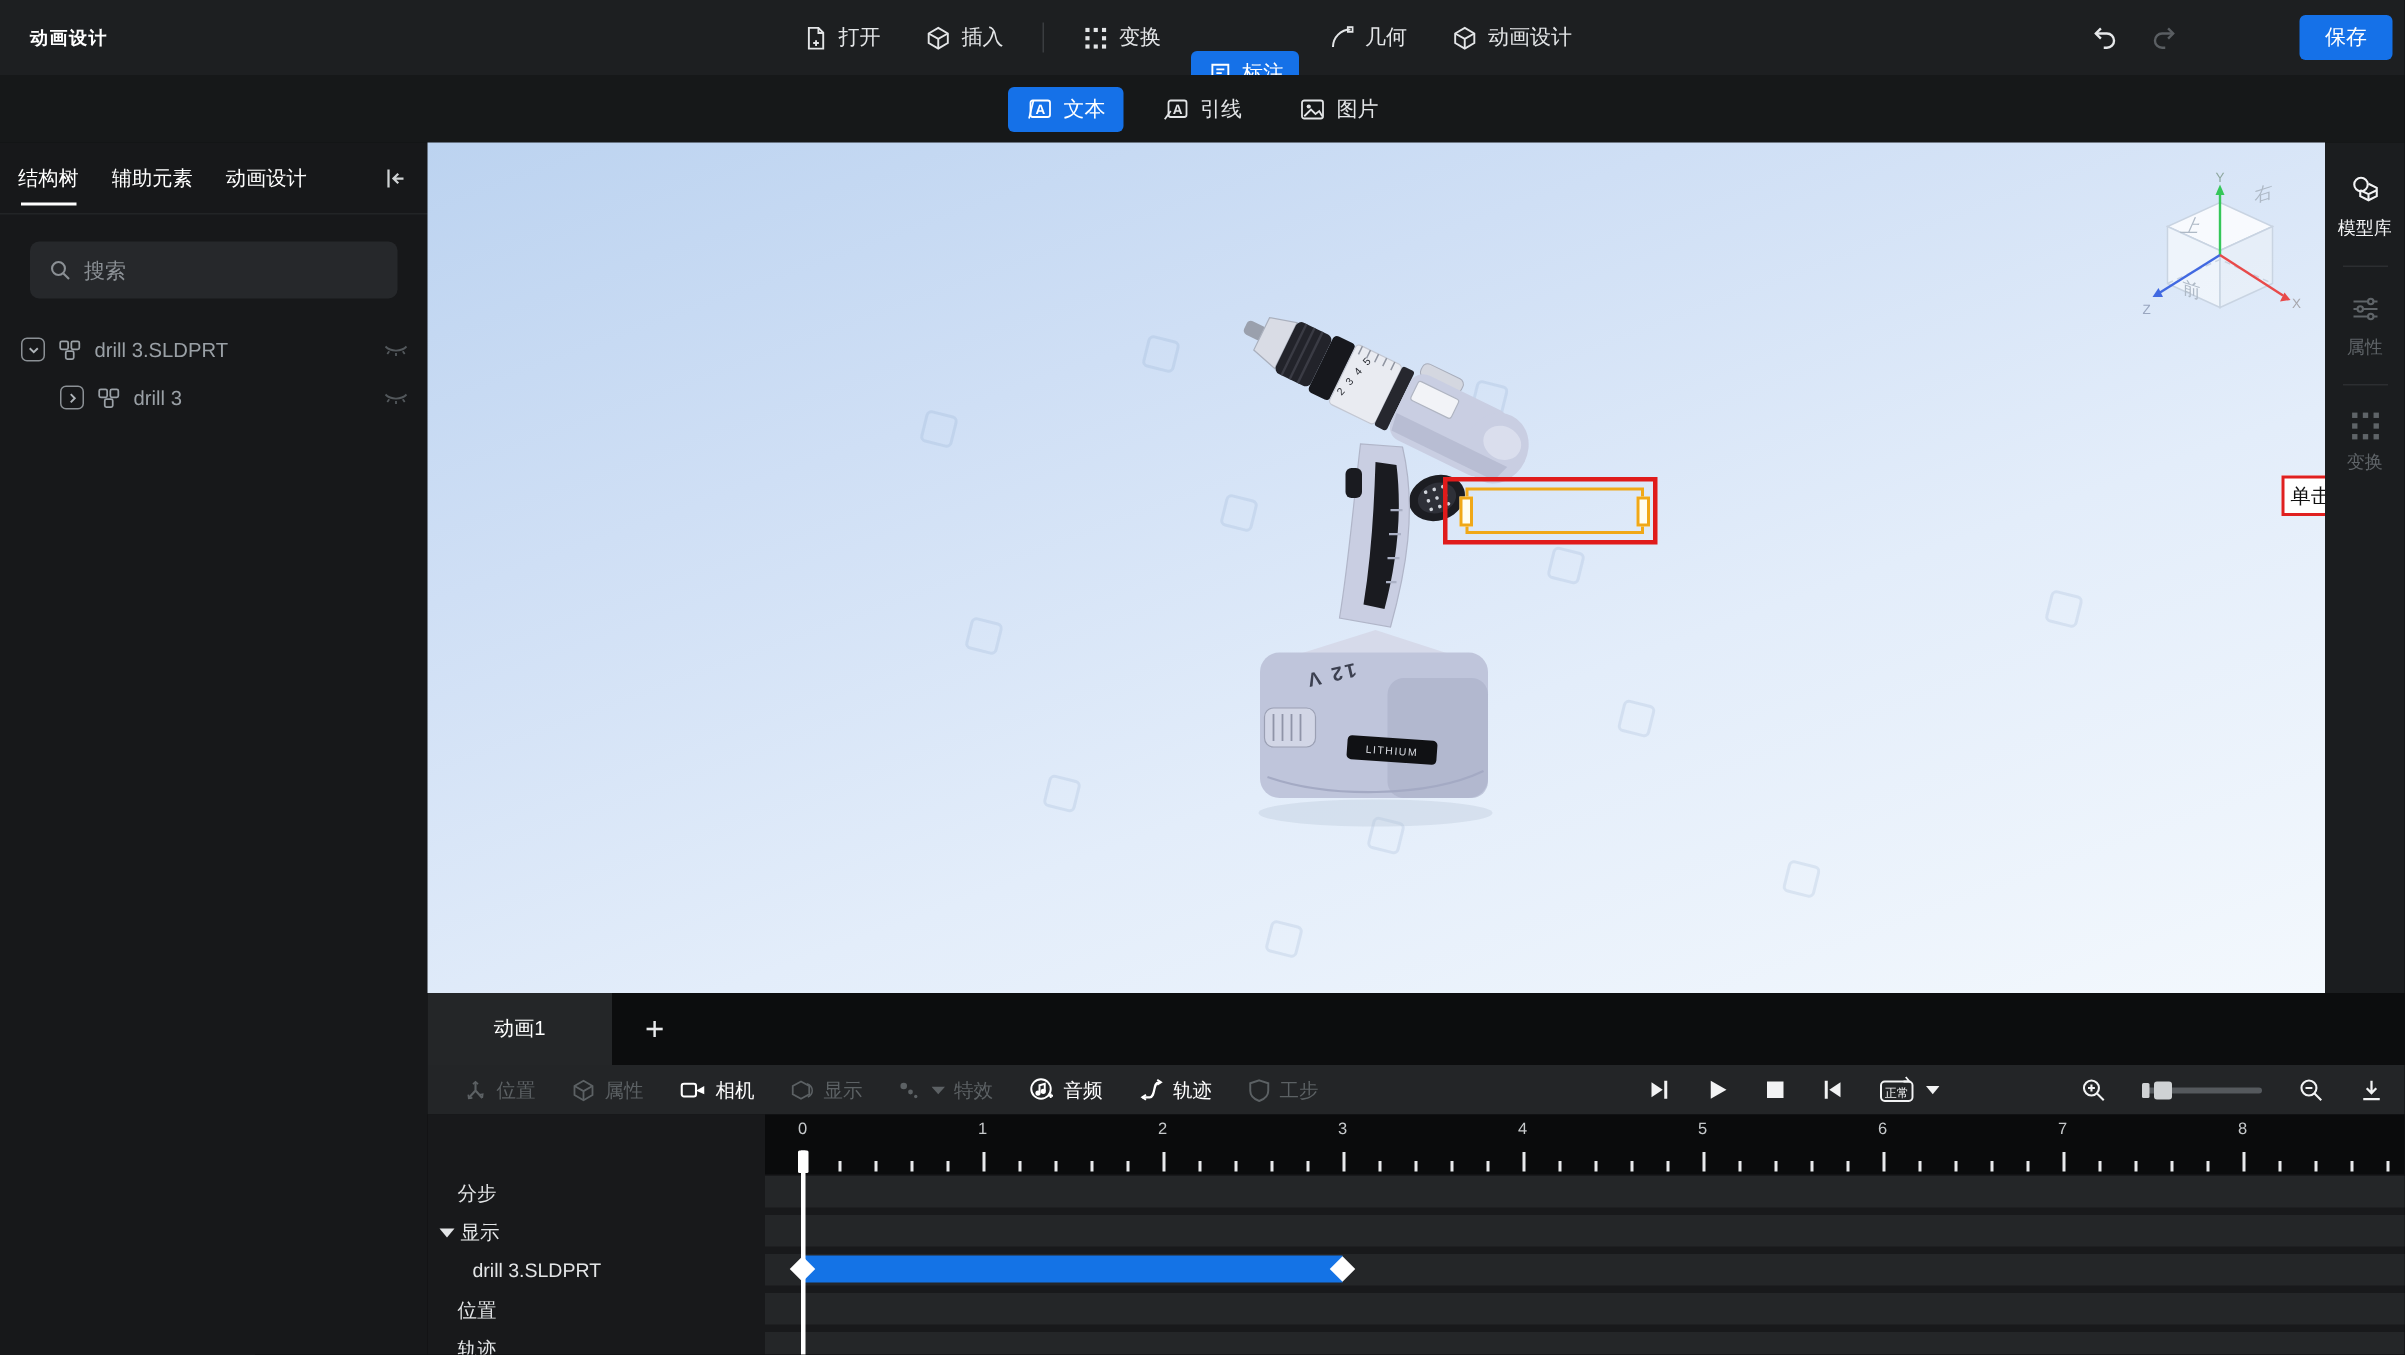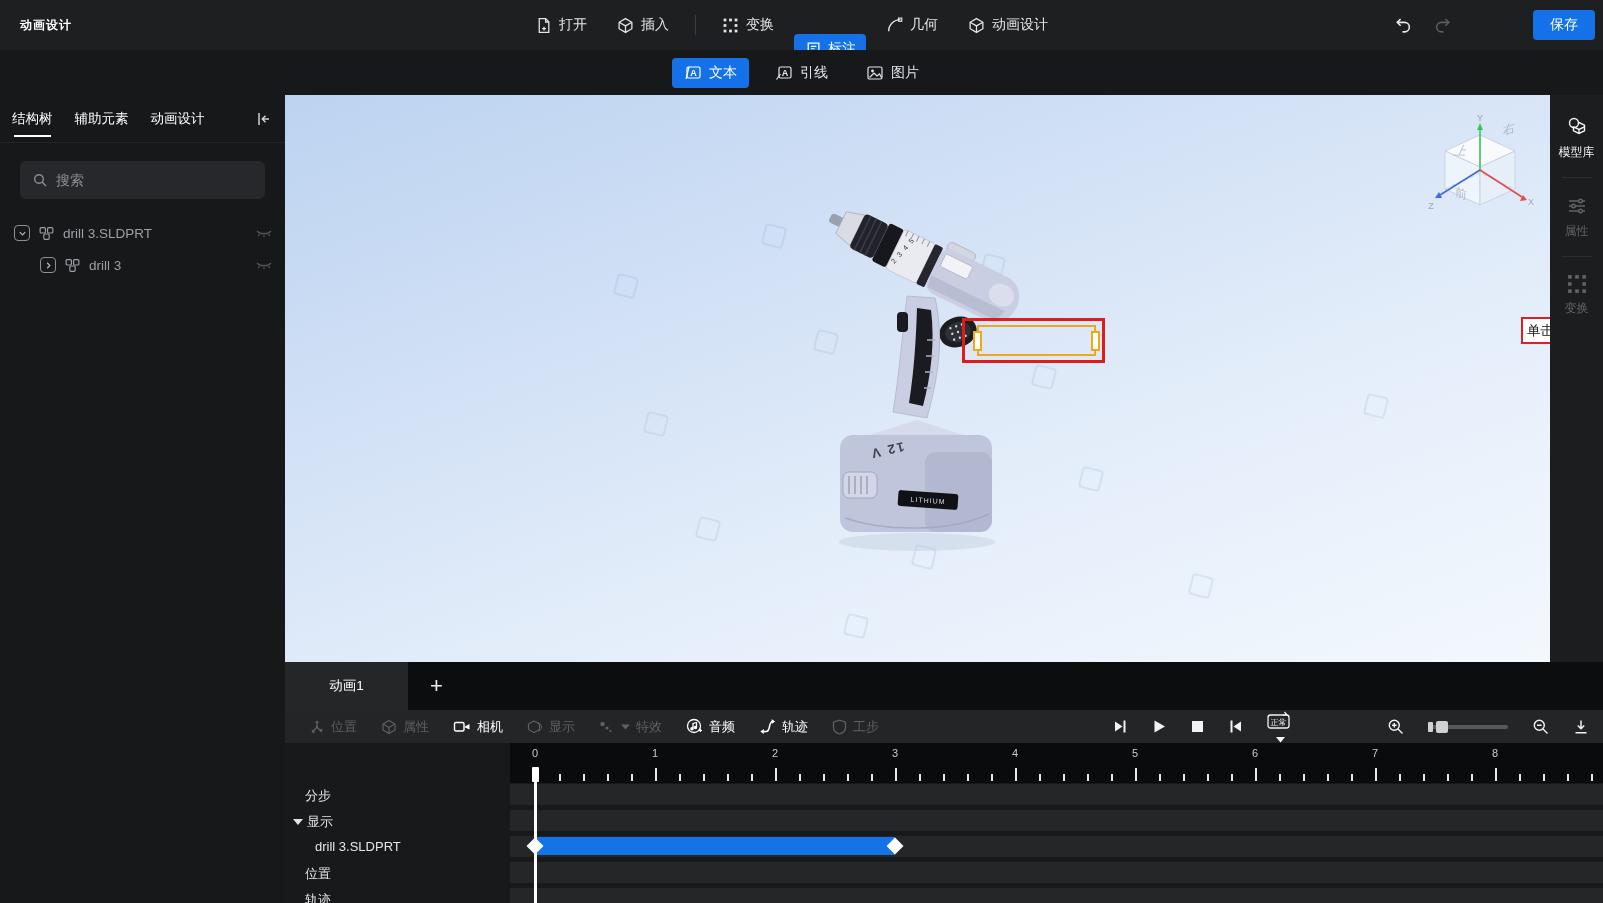--- a/index.html
+++ b/index.html
@@ -527,21 +527,21 @@
         <svg width="13" height="13" viewBox="0 0 13 13" fill="currentColor">
           <rect x="1" y="1" width="11" height="11"></rect>
         </svg>
       </span>
     <span class="tbtn">
         <svg width="15" height="15" viewBox="0 0 15 15" fill="currentColor">
           <rect x="2.5" y="1.5" width="2" height="12"></rect>
           <polygon points="5.5,7.5 13,2.5 13,12.5"></polygon>
         </svg>
       </span>
-    <span class="tbtn" style="gap:5px;flex-direction:column;">
+    <span class="tbtn" style="gap:5px;">
       <svg width="26" height="20" viewBox="0 0 26 20">
           <rect x="1" y="4" width="21" height="13" rx="2.5" fill="none" stroke="currentColor" stroke-width="1.3"></rect>
           <path d="M16 4h4l-2.5-3" fill="none" stroke="currentColor" stroke-width="1.2"></path>
           <text x="11.5" y="14" font-size="8" fill="currentColor" text-anchor="middle" font-family="Liberation Sans,sans-serif">正常</text>
         </svg>
       <svg width="9" height="7" viewBox="0 0 9 7" fill="currentColor">
           <polygon points="0,1 9,1 4.5,6.5"></polygon>
         </svg>
     </span>
     <span class="tbtn" style="margin-left:70px;">

